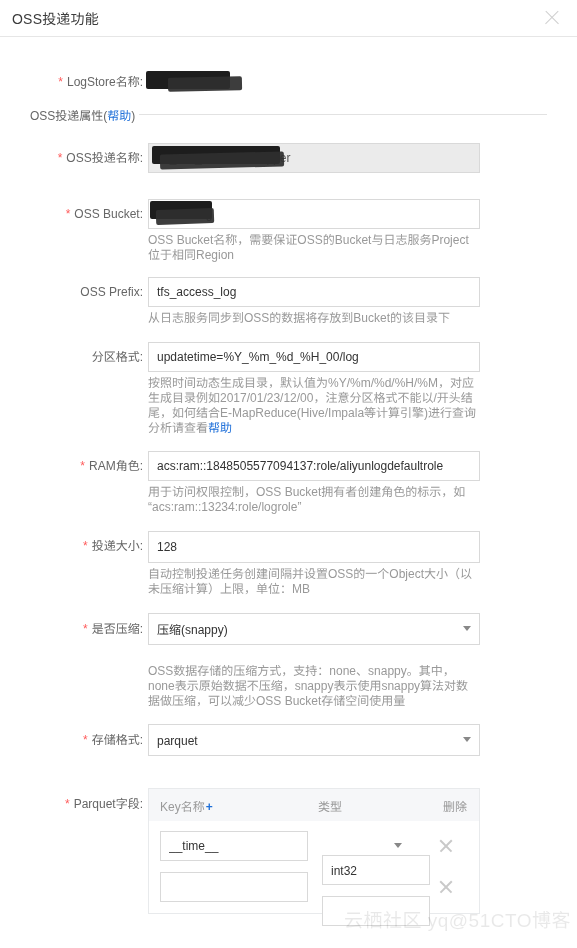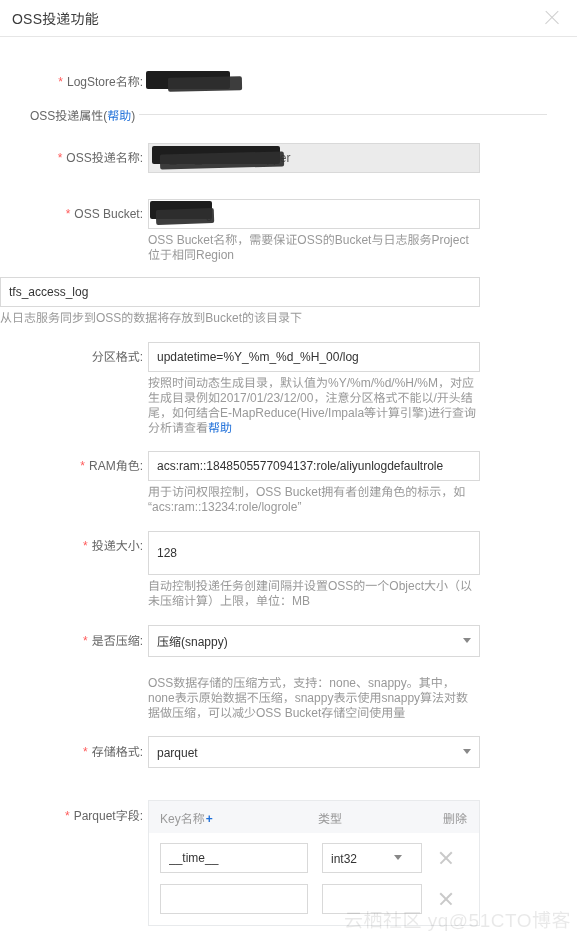--- a/index.html
+++ b/index.html
@@ -100,21 +100,21 @@
     font-family: "Liberation Sans", "DejaVu Sans", sans-serif;
     font-size: 12px;
     color: #333333;
     outline: none;
     border-radius: 0;
   }
   .inp.disabled {
     background: #ebebeb;
     color: #555;
   }
-  .inp.tall { height: 44px; line-height: 32px; }
+  .inp.tall { height: 32px; line-height: 32px; }
 
   
   .sel-wrap {
     position: relative;
     width: 100%;
     height: 47px;
   }
   .sel {
     display: block;
     width: 100%;
@@ -233,29 +233,30 @@
     outline: none;
     background: #fff;
   }
   .pq-type-wrap {
     position: relative;
     width: 88px;
     height: 30px;
     margin-left: 14px;
   }
   .pq-type {
-    width: 100px;
+    width: 108px;
     height: 30px;
     line-height: 30px;
     box-sizing: border-box;
     border: 1px solid #d9d9d9;
     padding: 0 20px 0 8px;
     font-size: 12px;
     color: #333;
     background: #fff;
+    margin-top: 24px;
   }
   .pq-type-caret {
     position: absolute;
     right: 8px; top: 12px;
     width: 0; height: 0;
     border-left: 4px solid transparent;
     border-right: 4px solid transparent;
     border-top: 5px solid #888888;
     pointer-events: none;
   }
@@ -344,20 +345,23 @@
         <input class="inp" value="oss-tfs-log" style="">
         <span class="redact" style="left:2px; top:2px; width:62px; height:18px;"></span>
         <span class="redact soft" style="left:8px; top:10px; width:58px; height:15px; transform:rotate(-2deg);"></span>
       </div>
       <div class="hint">OSS Bucket名称，需要保证OSS的Bucket与日志服务Project位于相同Region</div>
     </div>
   </div>
 
   <div class="spacer-20" style="height:14px;"></div>
   <div class="row">
+    <div class="lbl-col">
+      <span class="req"></span><span>OSS Prefix:</span>
+    </div>
     <div class="ctl-col">
       <input class="inp" value="tfs_access_log" style="">
       <div class="hint">从日志服务同步到OSS的数据将存放到Bucket的该目录下</div>
     </div>
   </div>
 
   <div class="spacer-20" style="height:16px;"></div>
   <div class="row">
     <div class="lbl-col">
       <span class="req"></span><span>分区格式:</span>

